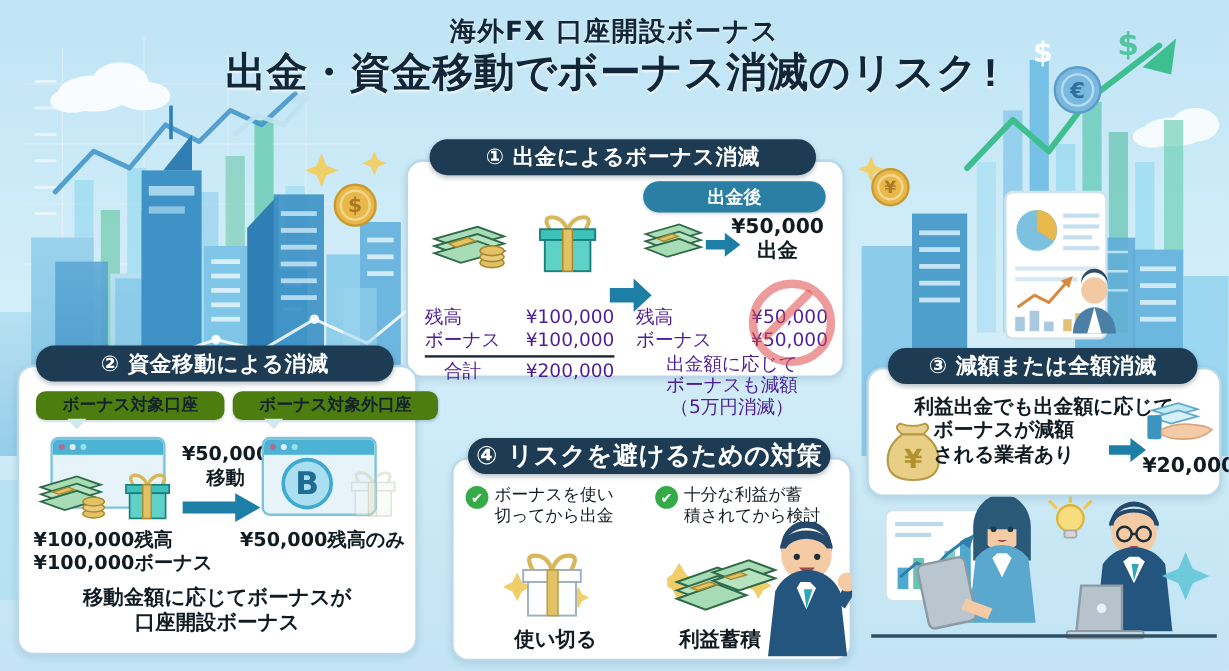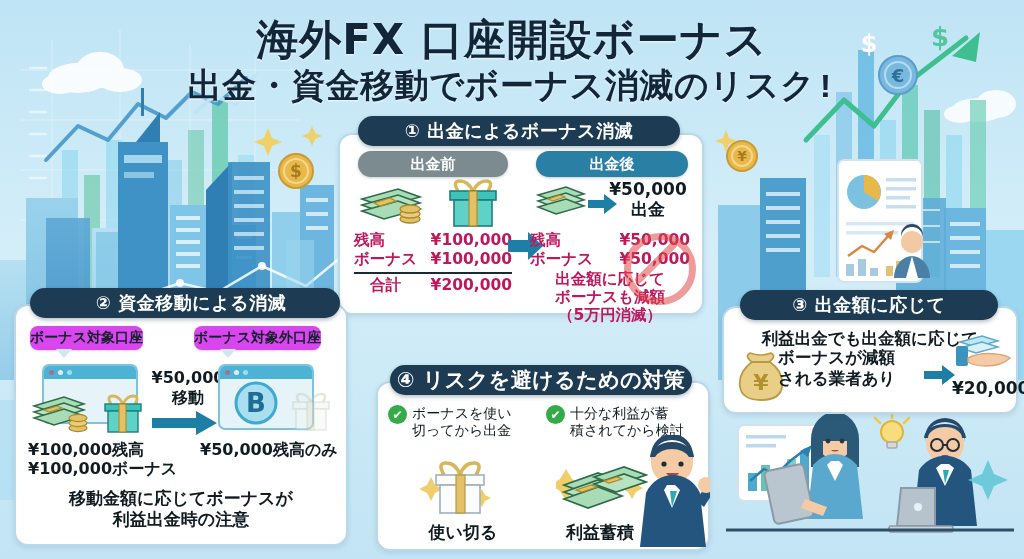--- a/index.html
+++ b/index.html
@@ -32,52 +32,52 @@
     z-index:6;
   }
 
   
   .title{
     position:absolute;left:0;right:0;top:14px;text-align:center;
     color:#12263a;font-weight:700;line-height:1.22;
     text-shadow:0 1px 2px rgba(255,255,255,.8);
     z-index:8;
   }
-  .title .l1{font-size:42px;letter-spacing:1px;display:block;}
+  .title .l1{font-size:22px;letter-spacing:1px;display:block;}
   .title .l2{font-size:34px;letter-spacing:.5px;display:block;margin-top:3px;font-family:Liberation Mono, monospace;}
 
   
   #sec1{left:338px;top:133px;width:362px;height:178px;}
   #sec1pill{left:358px;top:116px;width:322px;height:30px;font-size:18px;}
   .subpill{
     position:absolute;border-radius:999px;color:#fff;font-weight:700;
     display:flex;align-items:center;justify-content:center;font-size:15px;
     box-shadow:0 1px 3px rgba(20,50,70,.25);
   }
   .sub-gray{background:#7b8b90;}
   .sub-teal{background:#2a7fa4;}
-  .s1col{position:absolute;font-weight:700;color:#be185d;}
+  .s1col{position:absolute;font-weight:400;color:#4c1d95;margin-top:24px;}
   .row{display:flex;justify-content:space-between;white-space:nowrap;}
   .rowlbl{padding-right:6px;}
   .hr{border-top:2px solid #1b2a33;margin:2px 0 2px 0;}
   .noSign{
     position:absolute;width:58px;height:58px;border-radius:50%;
     border:7px solid rgba(222,72,72,.55);z-index:7;pointer-events:none;
   }
   .noSign:after{
     content:"";position:absolute;left:-3px;top:19px;width:56px;height:7px;
     background:rgba(222,72,72,.55);transform:rotate(-45deg);border-radius:3px;
   }
 
   
   #sec2{left:14px;top:304px;width:330px;height:238px;}
-  #sec2pill{left:30px;top:288px;width:298px;height:30px;font-size:18px;padding-left:12px;}
+  #sec2pill{left:30px;top:288px;width:298px;height:30px;font-size:18px;}
   .bubble{
-    position:absolute;background:#d946ef;color:#13222b;font-weight:700;
-    border-radius:8px;padding:3px 0;font-size:14px;white-space:nowrap;
+    position:absolute;background:#4d7c0f;color:#13222b;font-weight:700;
+    border-radius:8px;padding:3px 22px;font-size:14px;white-space:nowrap;
     box-shadow:0 1px 2px rgba(20,60,80,.18);
   }
   .bubble:after{
     content:"";position:absolute;left:26px;bottom:-8px;
     border-left:8px solid transparent;border-right:8px solid transparent;
     border-top:9px solid #cfe9ef;
   }
   .browser{
     position:absolute;background:#e6f4fa;border:2px solid #7ec3dc;border-radius:7px;overflow:hidden;
   }
@@ -414,23 +414,20 @@
     </svg>
   </div>
 
   <div class="title">
     <span class="l1">海外FX 口座開設ボーナス</span>
     <span class="l2">出金・資金移動でボーナス消滅のリスク!</span>
   </div>
 
   <div class="card" id="sec1">
 
-    <div class="subpill sub-gray" style="left:18px;top:16px;width:150px;height:26px;">
-      <span>出金前</span>
-    </div>
 
     <div class="subpill sub-teal" style="left:196px;top:16px;width:152px;height:26px;border-radius:13px;">
       <span>出金後</span>
     </div>
 
     <svg style="position:absolute;left:18px;top:48px;" width="72" height="44" viewBox="0 0 72 44">
       <g>
         <path d="M4,16 l36,-10 l22,8 l-36,10 z" fill="#a8dcb6" stroke="#2f6b48" stroke-width="1.6"></path>
         <path d="M4,22 l36,-10 l22,8 l-36,10 z" fill="#b7e3c2" stroke="#2f6b48" stroke-width="1.6"></path>
         <path d="M4,28 l36,-10 l22,8 l-36,10 z" fill="#a8dcb6" stroke="#2f6b48" stroke-width="1.6"></path>
@@ -575,21 +572,21 @@
     <div class="txt" style="position:absolute;left:12px;top:134px;font-size:16px;line-height:1.2;">
       <div>¥100,000残高</div>
       <div>¥100,000ボーナス</div>
     </div>
     <div class="txt" style="position:absolute;left:184px;top:134px;font-size:16px;">
       <span>¥50,000残高のみ</span>
     </div>
 
     <div class="txt ctr" style="position:absolute;left:8px;top:182px;width:314px;font-size:17px;line-height:1.22;">
       <div>移動金額に応じてボーナスが</div>
-      <div>利益出金時の注意</div>
+      <div>口座開設ボーナス</div>
     </div>
   </div>
 
   <div class="pill" id="sec2pill">
     <span>② 資金移動による消滅</span>
   </div>
 
   <div class="card" id="sec3">
     <div class="txt ctr" style="position:absolute;left:8px;top:20px;width:276px;font-size:16.5px;">
       <span>利益出金でも出金額に応じて</span>
@@ -616,21 +613,21 @@
       <rect x="0" y="12" width="12" height="20" rx="2" fill="#3a94bd"></rect>
       <path d="M12,24 q12,-6 28,-4 q10,1 14,4 q-8,8 -24,8 q-12,0 -18,-4 z" fill="#f5cba6" stroke="#d9a87e" stroke-width="1.4"></path>
     </svg>
 
     <div class="txt" style="position:absolute;left:228px;top:70px;width:66px;font-size:17px;">
       <span>¥20,000</span>
     </div>
   </div>
 
   <div class="pill" id="sec3pill">
-    <span>③ 出金額に応じて</span>
+    <span>③ 減額または全額消滅</span>
   </div>
 
   <div class="card" id="sec4">
 
     <div style="position:absolute;left:10px;top:22px;width:152px;display:flex;gap:5px;align-items:flex-start;">
       <span class="check">✔</span>
       <span class="optlabel">
         <span>ボーナスを使い</span><br>
         <span>切ってから出金</span>
       </span>

